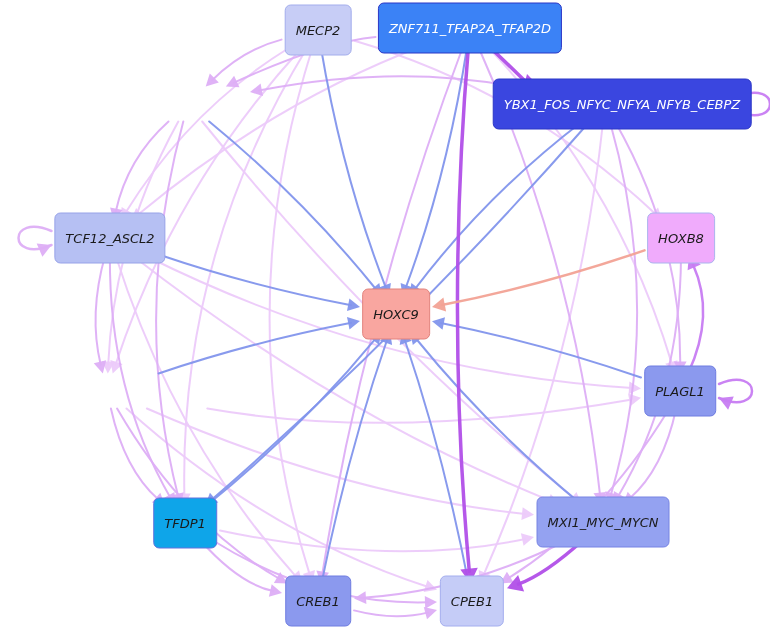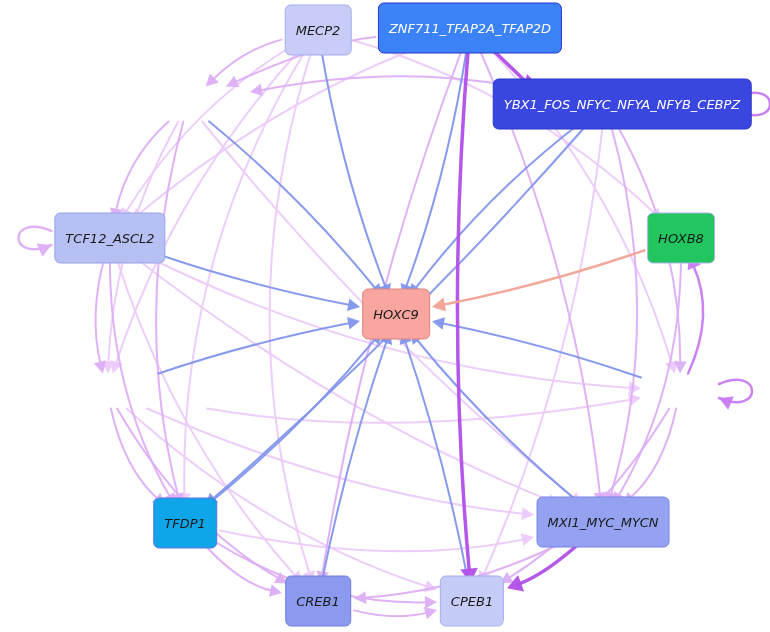--- a/index.html
+++ b/index.html
@@ -133,19 +133,20 @@
       <polygon points="470.4,583.5 460.3,569.4 477.8,567.8" fill="#b14fe8" opacity="0.95"></polygon>
       <path d="M 583.7 539.5 Q 545.2 574.3 518.3 584.2" fill="none" stroke="#b14fe8" stroke-width="3.5" stroke-linecap="round" opacity="0.95"></path>
       <polygon points="507.0,588.3 518.1,574.9 524.1,591.4" fill="#b14fe8" opacity="0.95"></polygon>
       <path d="M 644.5 250.4 Q 541.1 285.7 441.8 305.1" fill="none" stroke="#f2a295" stroke-width="2.5" stroke-linecap="round" opacity="0.95"></path>
       <polygon points="432.0,307.0 443.4,297.4 446.1,311.5" fill="#f2a295" opacity="0.95"></polygon>
     </svg>
   <div class="node" style="left: 318px; top: 30px; background: rgb(199, 205, 246); border-color: rgb(163, 173, 236); color: rgb(26, 26, 26);">MECP2</div>
   <div class="node" style="left: 470px; top: 28px; background: #3b82f6; border-color: rgb(43, 54, 198); color: rgb(255, 255, 255);">ZNF711_TFAP2A_TFAP2D</div>
   <div class="node" style="left: 605px; top: 104px; background: rgb(58, 70, 224); border-color: rgb(43, 54, 198); color: rgb(255, 255, 255); margin-left: 17px;">YBX1_FOS_NFYC_NFYA_NFYB_CEBPZ</div>
   <div class="node" style="left: 110px; top: 238px; background: rgb(182, 192, 243); border-color: rgb(151, 162, 232); color: rgb(26, 26, 26);">TCF12_ASCL2</div>
-  <div class="node" style="left: 681px; top: 238px; background: #22c55e; border-color: rgb(170, 180, 238); color: rgb(26, 26, 26);">HOXB8</div>
+  <div class="node" style="left: 681px; top: 238px; background: #f0abfc; border-color: rgb(170, 180, 238); color: rgb(26, 26, 26);">HOXB8</div>
   <div class="node" style="left: 396px; top: 314px; background: rgb(249, 166, 160); border-color: rgb(226, 131, 125); color: rgb(26, 26, 26);">HOXC9</div>
+  <div class="node" style="left: 680px; top: 391px; background: rgb(139, 153, 238); border-color: rgb(110, 124, 224); color: rgb(26, 26, 26);">PLAGL1</div>
   <div class="node" style="left: 185px; top: 523px; background: #0ea5e9; border-color: rgb(98, 113, 221); color: rgb(26, 26, 26);">TFDP1</div>
   <div class="node" style="left: 603px; top: 522px; background: rgb(148, 162, 241); border-color: rgb(118, 131, 227); color: rgb(26, 26, 26);">MXI1_MYC_MYCN</div>
   <div class="node" style="left: 318px; top: 601px; background: rgb(139, 153, 238); border-color: rgb(110, 124, 224); color: rgb(26, 26, 26);">CREB1</div>
   <div class="node" style="left: 472px; top: 601px; background: rgb(197, 204, 247); border-color: rgb(164, 174, 238); color: rgb(26, 26, 26);">CPEB1</div>
 </div>
 
 </body></html>

